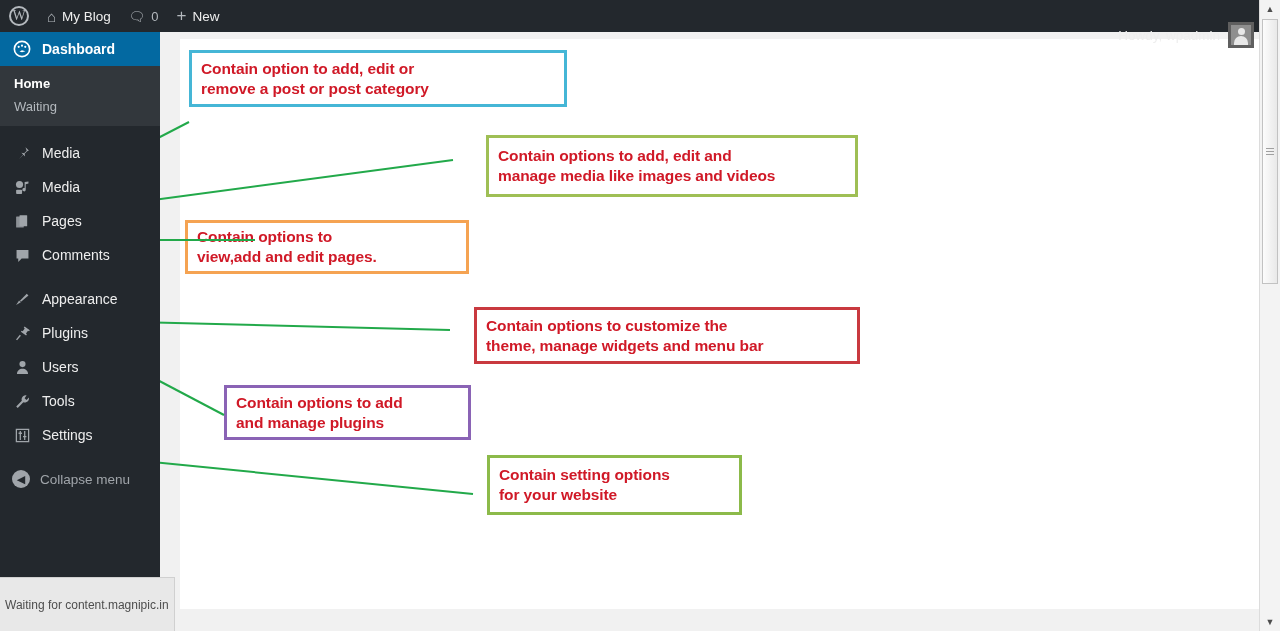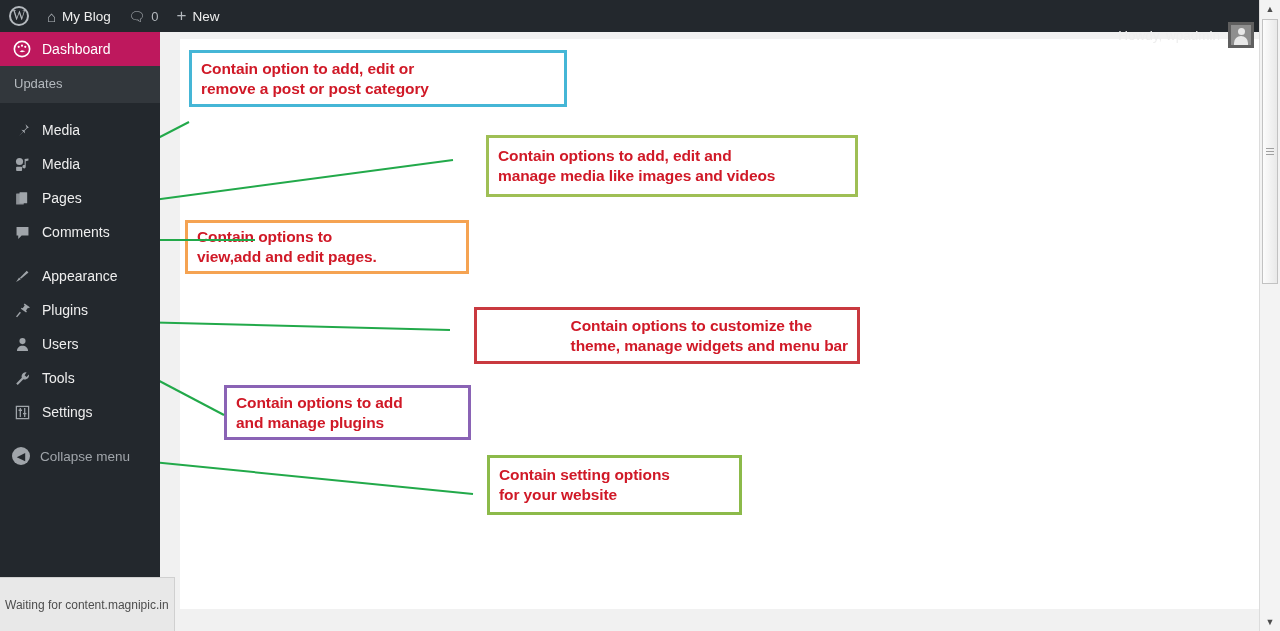--- a/index.html
+++ b/index.html
@@ -73,21 +73,21 @@
     z-index: 30;
   }
   .menu-item {
     display: flex; align-items: center;
     height: 34px; padding-left: 12px;
     color: #eeeeee; font-size: 14px;
     position: relative;
     gap: 10px;
   }
   .menu-item.current {
-    background: #be185d; color: #fff; font-weight: normal;
+    background: #0369a1; color: #fff; font-weight: bold;
   }
   .menu-item.current::after {
     content: "";
     position: absolute; right: -8px; top: 50%;
     transform: translateY(-50%);
     border-top: 8px solid transparent;
     border-bottom: 8px solid transparent;
     border-right: 8px solid #f1f1f1;
   }
   .menu-icon {
@@ -255,21 +255,22 @@
           <circle cx="6.3" cy="7.6" r="1.2"></circle>
             <circle cx="10" cy="6.3" r="1.2"></circle>
           <circle cx="13.6" cy="7.6" r="1.2"></circle>
           <path d="M10 11.5 L13.8 12.6 L10 13.6 L7.2 12.8 Z"></path>
         </svg>
       </span>
       <span>Dashboard</span>
     </div>
 
     <div class="submenu">
-      <a class="submenu-item">Updates</a>
+      <a class="submenu-item current">Home</a>
+      <a class="submenu-item">Waiting</a>
     </div>
 
     <div class="menu-sep"></div>
 
     <div class="menu-item">
       <span class="menu-icon">
         <svg width="17" height="17" viewBox="0 0 20 20" fill="currentColor">
           <path d="M13.5 2.5l4 4-2 .8-3 3 .6 3.2-2.3-2.3-4.8 5.3 5.1-5-2.4-2.4 3.2.6 3-3z"></path>
         </svg>
       </span>
@@ -394,21 +395,21 @@
   <div class="anno" style="left:486px; top:135px; width:372px; height:62px; border:3px solid #9fbf55;">
     <span class="anno-text">Contain options to add, edit and
 manage media like images and videos</span>
   </div>
 
   <div class="anno" style="left:185px; top:220px; width:284px; height:54px; border:3px solid #f5a352;">
     <span class="anno-text">Contain options to
 view,add and edit pages.</span>
   </div>
 
-  <div class="anno" style="left:474px; top:307px; width:386px; height:57px; border:3px solid #c9393f;justify-content:flex-end;">
+  <div class="anno" style="left:474px; top:307px; width:386px; height:57px; border:3px solid #c9393f;">
     <span class="anno-text">Contain options to customize the
 theme, manage widgets and menu bar</span>
   </div>
 
   <div class="anno" style="left:224px; top:385px; width:247px; height:55px; border:3px solid #8a63b5;">
     <span class="anno-text">Contain options to add
 and manage plugins</span>
   </div>
 
   <div class="anno" style="left:487px; top:455px; width:255px; height:60px; border:3px solid #8cba4a;">

